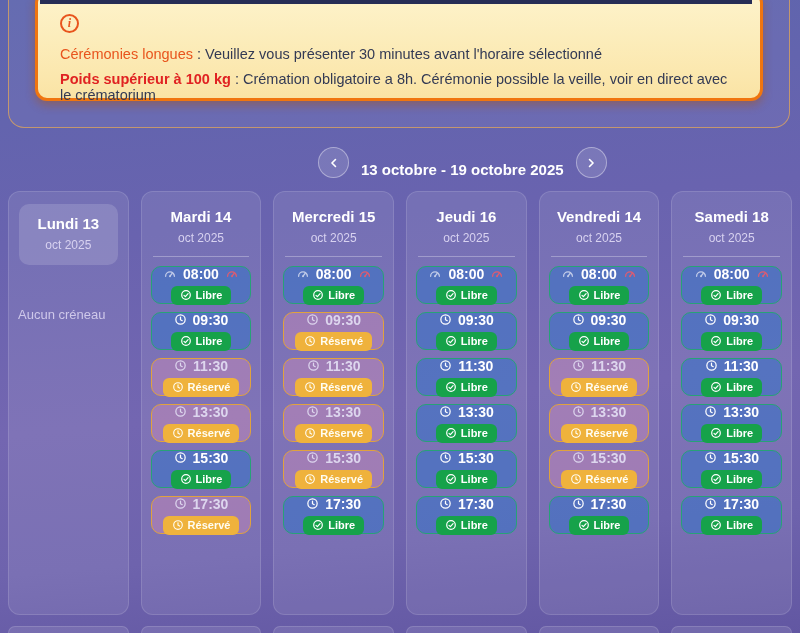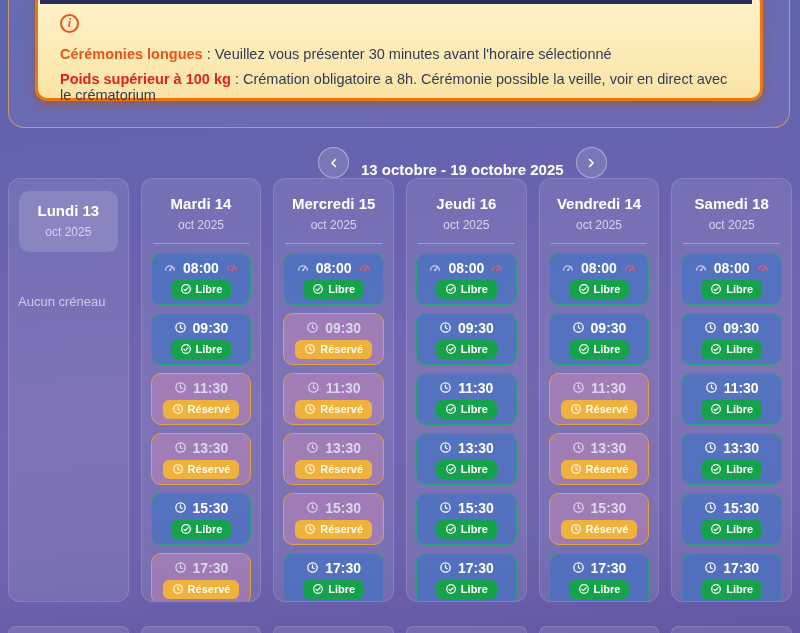--- a/index.html
+++ b/index.html
@@ -30,52 +30,52 @@
   }
   .banner-title-row { display:flex; align-items:center; gap:8px; }
   .info-icon {
     width:19px; height:19px; border:2px solid #e8541d; border-radius:50%;
     color:#e8541d; font-weight:700; font-size:12px; font-style:italic;
     display:flex; align-items:center; justify-content:center; font-family:"Liberation Serif",serif;
   }
   .banner-title { color:#e8541d; font-weight:700; font-size:17px; }
   .banner-line { margin-top:13px; font-size:14.5px; color:#333a54; }
   .banner-line + .banner-line { margin-top:9px; }
-  .lbl-orange { color:#e8541d; font-weight:700; }
+  .lbl-orange { color:#e8541d; font-weight:400; }
   .lbl-red { color:#e02222; font-weight:700; }
 
   
   .week-nav {
     position:absolute; top:144px; left:318px; height:34px;
     display:flex; align-items:flex-end; gap:12px; z-index:2;
   }
   .nav-btn {
     width:31px; height:31px; border-radius:50%;
     background:rgba(255,255,255,.13); border:1px solid rgba(255,255,255,.38);
     display:flex; align-items:center; justify-content:center; cursor:pointer;
   }
   .week-label { color:#fff; font-weight:700; font-size:15px; min-width:182px; text-align:center; }
 
   
   .days-grid {
-    position:absolute; left:8px; top:178px; width:784px; height:424px;
+    position:absolute; left:8px; top:191px; width:784px; height:424px;
     display:grid; grid-template-columns:repeat(6,1fr); gap:12px;
   }
   .day-column {
     border-radius:12px; background:rgba(255,255,255,.085);
     border:1px solid rgba(255,255,255,.13);
     padding:10px 9px 8px 9px; overflow:hidden;
   }
   .day-name { text-align:center; color:#fff; font-weight:700; font-size:15px; margin-top:6px; }
   .day-sub  { text-align:center; color:#d8d2f0; font-size:12px; margin-top:6px; }
   .day-divider { margin:11px 2px 0 2px; border-top:1px solid rgba(255,255,255,.30); }
   .slots { margin-top:9px; display:flex; flex-direction:column; gap:8px; }
 
   .slot {
-    height:52px; border-radius:10px;
+    height:38px; border-radius:10px;
     display:flex; flex-direction:column; align-items:center; justify-content:center; gap:4px;
   }
   .slot.libre   { background:rgba(59,115,197,.62); border:1.5px solid #27a277; cursor:pointer; }
   .slot.reserve { background:rgba(234,148,182,.33); border:1.5px solid #e0a23e; }
   .time-row { display:flex; align-items:center; gap:6px; font-weight:700; font-size:14px; color:#fff; }
   .slot.reserve .time-row { color:#ddd6ee; }
   .gauge-light { color:#c3cde9; display:flex; }
   .gauge-red   { color:#e25b6e; display:flex; }
   .clock-ic    { display:flex; }
 

